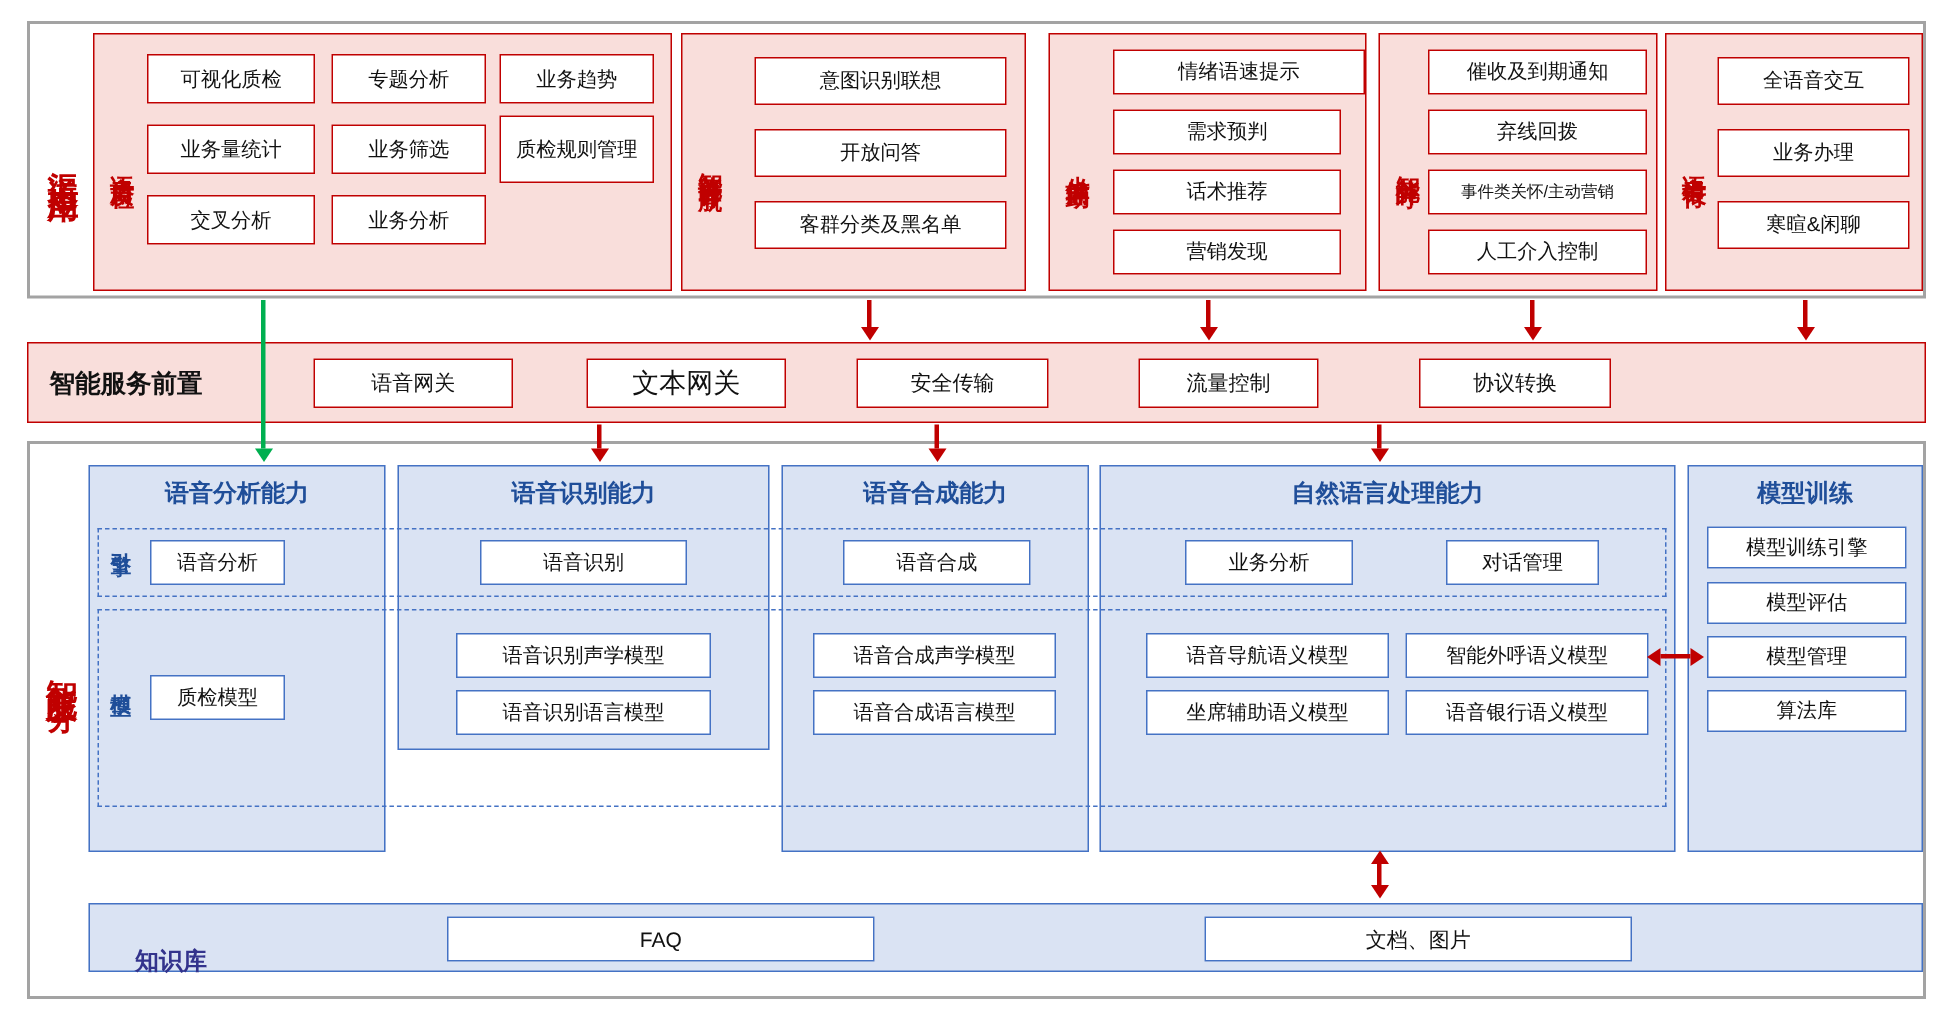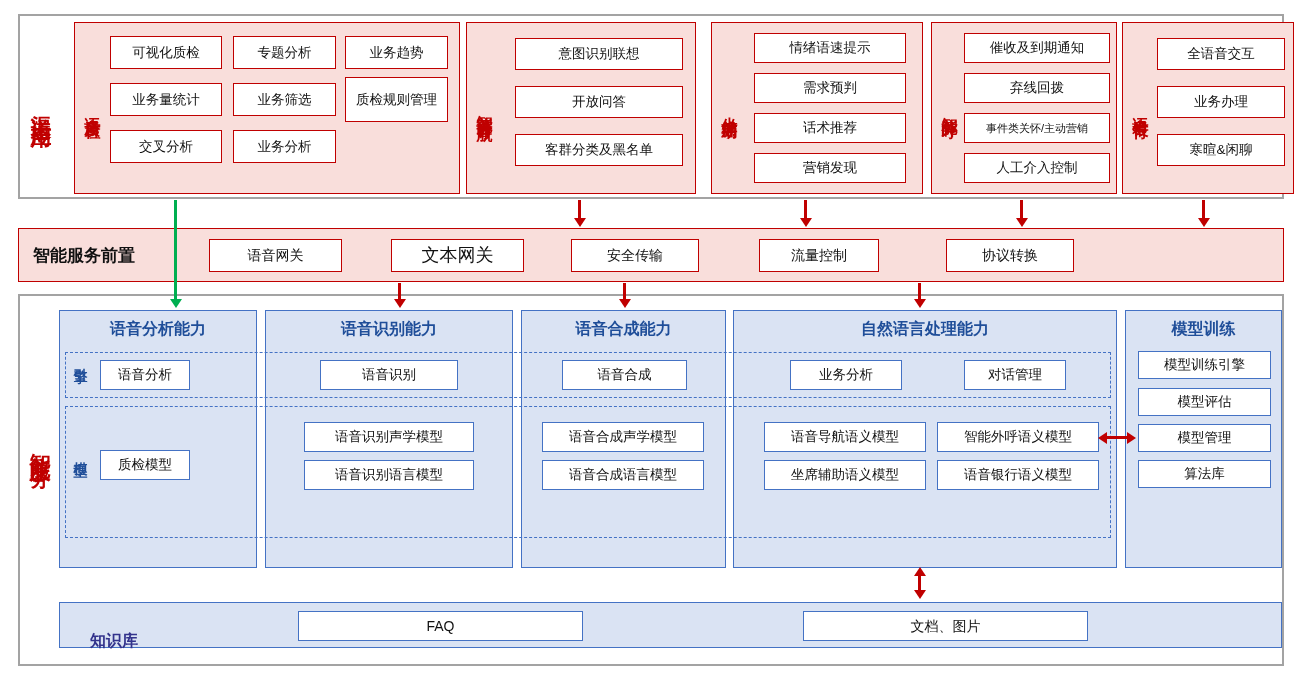--- a/index.html
+++ b/index.html
@@ -1,19 +1,19 @@
 <!DOCTYPE html>
 <html><head>
 <meta charset="utf-8">
 <style>
   *{box-sizing:border-box;margin:0;padding:0;}
   body{background:#fff;font-family:"Liberation Sans","DejaVu Sans",sans-serif;}
   .canvas{position:relative;width:1300px;height:683px;background:#fff;overflow:hidden;}
   .outer{position:absolute;border:2px solid #a3a3a3;background:#fff;}
-  .pinkgroup{position:absolute;border:1.5px solid #c00000;background:#f9dedb;margin-left:12px;}
+  .pinkgroup{position:absolute;border:1.5px solid #c00000;background:#f9dedb;}
   .pinkbar{position:absolute;border:1.5px solid #c00000;background:#f9dedb;}
   .rbox{position:absolute;border:1px solid #c00000;background:#fff;display:flex;align-items:center;justify-content:center;text-align:center;font-size:13.5px;color:#111;line-height:1.15;padding:1px 2px;}
   .bbox{position:absolute;border:1px solid #4472c4;background:#fff;display:flex;align-items:center;justify-content:center;text-align:center;font-size:13.5px;color:#111;line-height:1.15;}
   .bluecol{position:absolute;border:1.5px solid #4472c4;background:#dae3f3;}
   .bluebar{position:absolute;border:1.5px solid #4472c4;background:#dae3f3;}
   .coltitle{position:absolute;top:8px;left:0;width:100%;text-align:center;font-weight:bold;font-size:16px;color:#1f4e99;}
   .dashband{position:absolute;border:1.5px dashed #4472c4;z-index:3;}
   .vwrap{position:absolute;top:0;display:flex;align-items:center;justify-content:center;}
   .vtext{writing-mode:vertical-rl;text-orientation:upright;font-weight:bold;}
   .red{color:#c00000;}
@@ -64,21 +64,21 @@
       </div>
       <div class="rbox" style="left:48px;top:15px;width:168px;height:32px">意图识别联想</div>
       <div class="rbox" style="left:48px;top:63px;width:168px;height:32px">开放问答</div>
       <div class="rbox" style="left:48px;top:111px;width:168px;height:32px">客群分类及黑名单</div>
     </div>
 
     <div class="pinkgroup" style="left:679px;top:6px;width:212px;height:172px">
       <div class="vwrap" style="left:4px;width:26px;height:100%">
         <span class="vtext glabel">坐席辅助</span>
       </div>
-      <div class="rbox" style="left:42px;top:10px;width:152px;height:30px">情绪语速提示</div>
+      <div class="rbox" style="left:42px;top:10px;width:168px;height:30px">情绪语速提示</div>
       <div class="rbox" style="left:42px;top:50px;width:152px;height:30px">需求预判</div>
       <div class="rbox" style="left:42px;top:90px;width:152px;height:30px">话术推荐</div>
       <div class="rbox" style="left:42px;top:130px;width:152px;height:30px">营销发现</div>
     </div>
 
     <div class="pinkgroup" style="left:899px;top:6px;width:186px;height:172px">
       <div class="vwrap" style="left:4px;width:26px;height:100%">
         <span class="vtext glabel">智能外呼</span>
       </div>
       <div class="rbox" style="left:32px;top:10px;width:146px;height:30px">催收及到期通知</div>
@@ -107,21 +107,21 @@
   </div>
 
   <div class="outer" style="left:18px;top:294px;width:1266px;height:372px">
     <div class="vwrap" style="left:0;top:0;height:300px;width:40px">
       <span class="vtext red" style="font-size:21px;letter-spacing:5px">智能服务</span>
     </div>
 
     <div class="bluecol" style="left:39px;top:14px;width:198px;height:258px">
       <div class="coltitle">语音分析能力</div>
     </div>
-    <div class="bluecol" style="left:245px;top:14px;width:248px;height:258px">
+    <div class="bluecol" style="left:245px;top:14px;width:248px;height:190px">
       <div class="coltitle">语音识别能力</div>
     </div>
     <div class="bluecol" style="left:501px;top:14px;width:205px;height:258px">
       <div class="coltitle">语音合成能力</div>
     </div>
     <div class="bluecol" style="left:713px;top:14px;width:384px;height:258px">
       <div class="coltitle">自然语言处理能力</div>
     </div>
     <div class="bluecol" style="left:1105px;top:14px;width:157px;height:258px">
       <div class="coltitle">模型训练</div>

